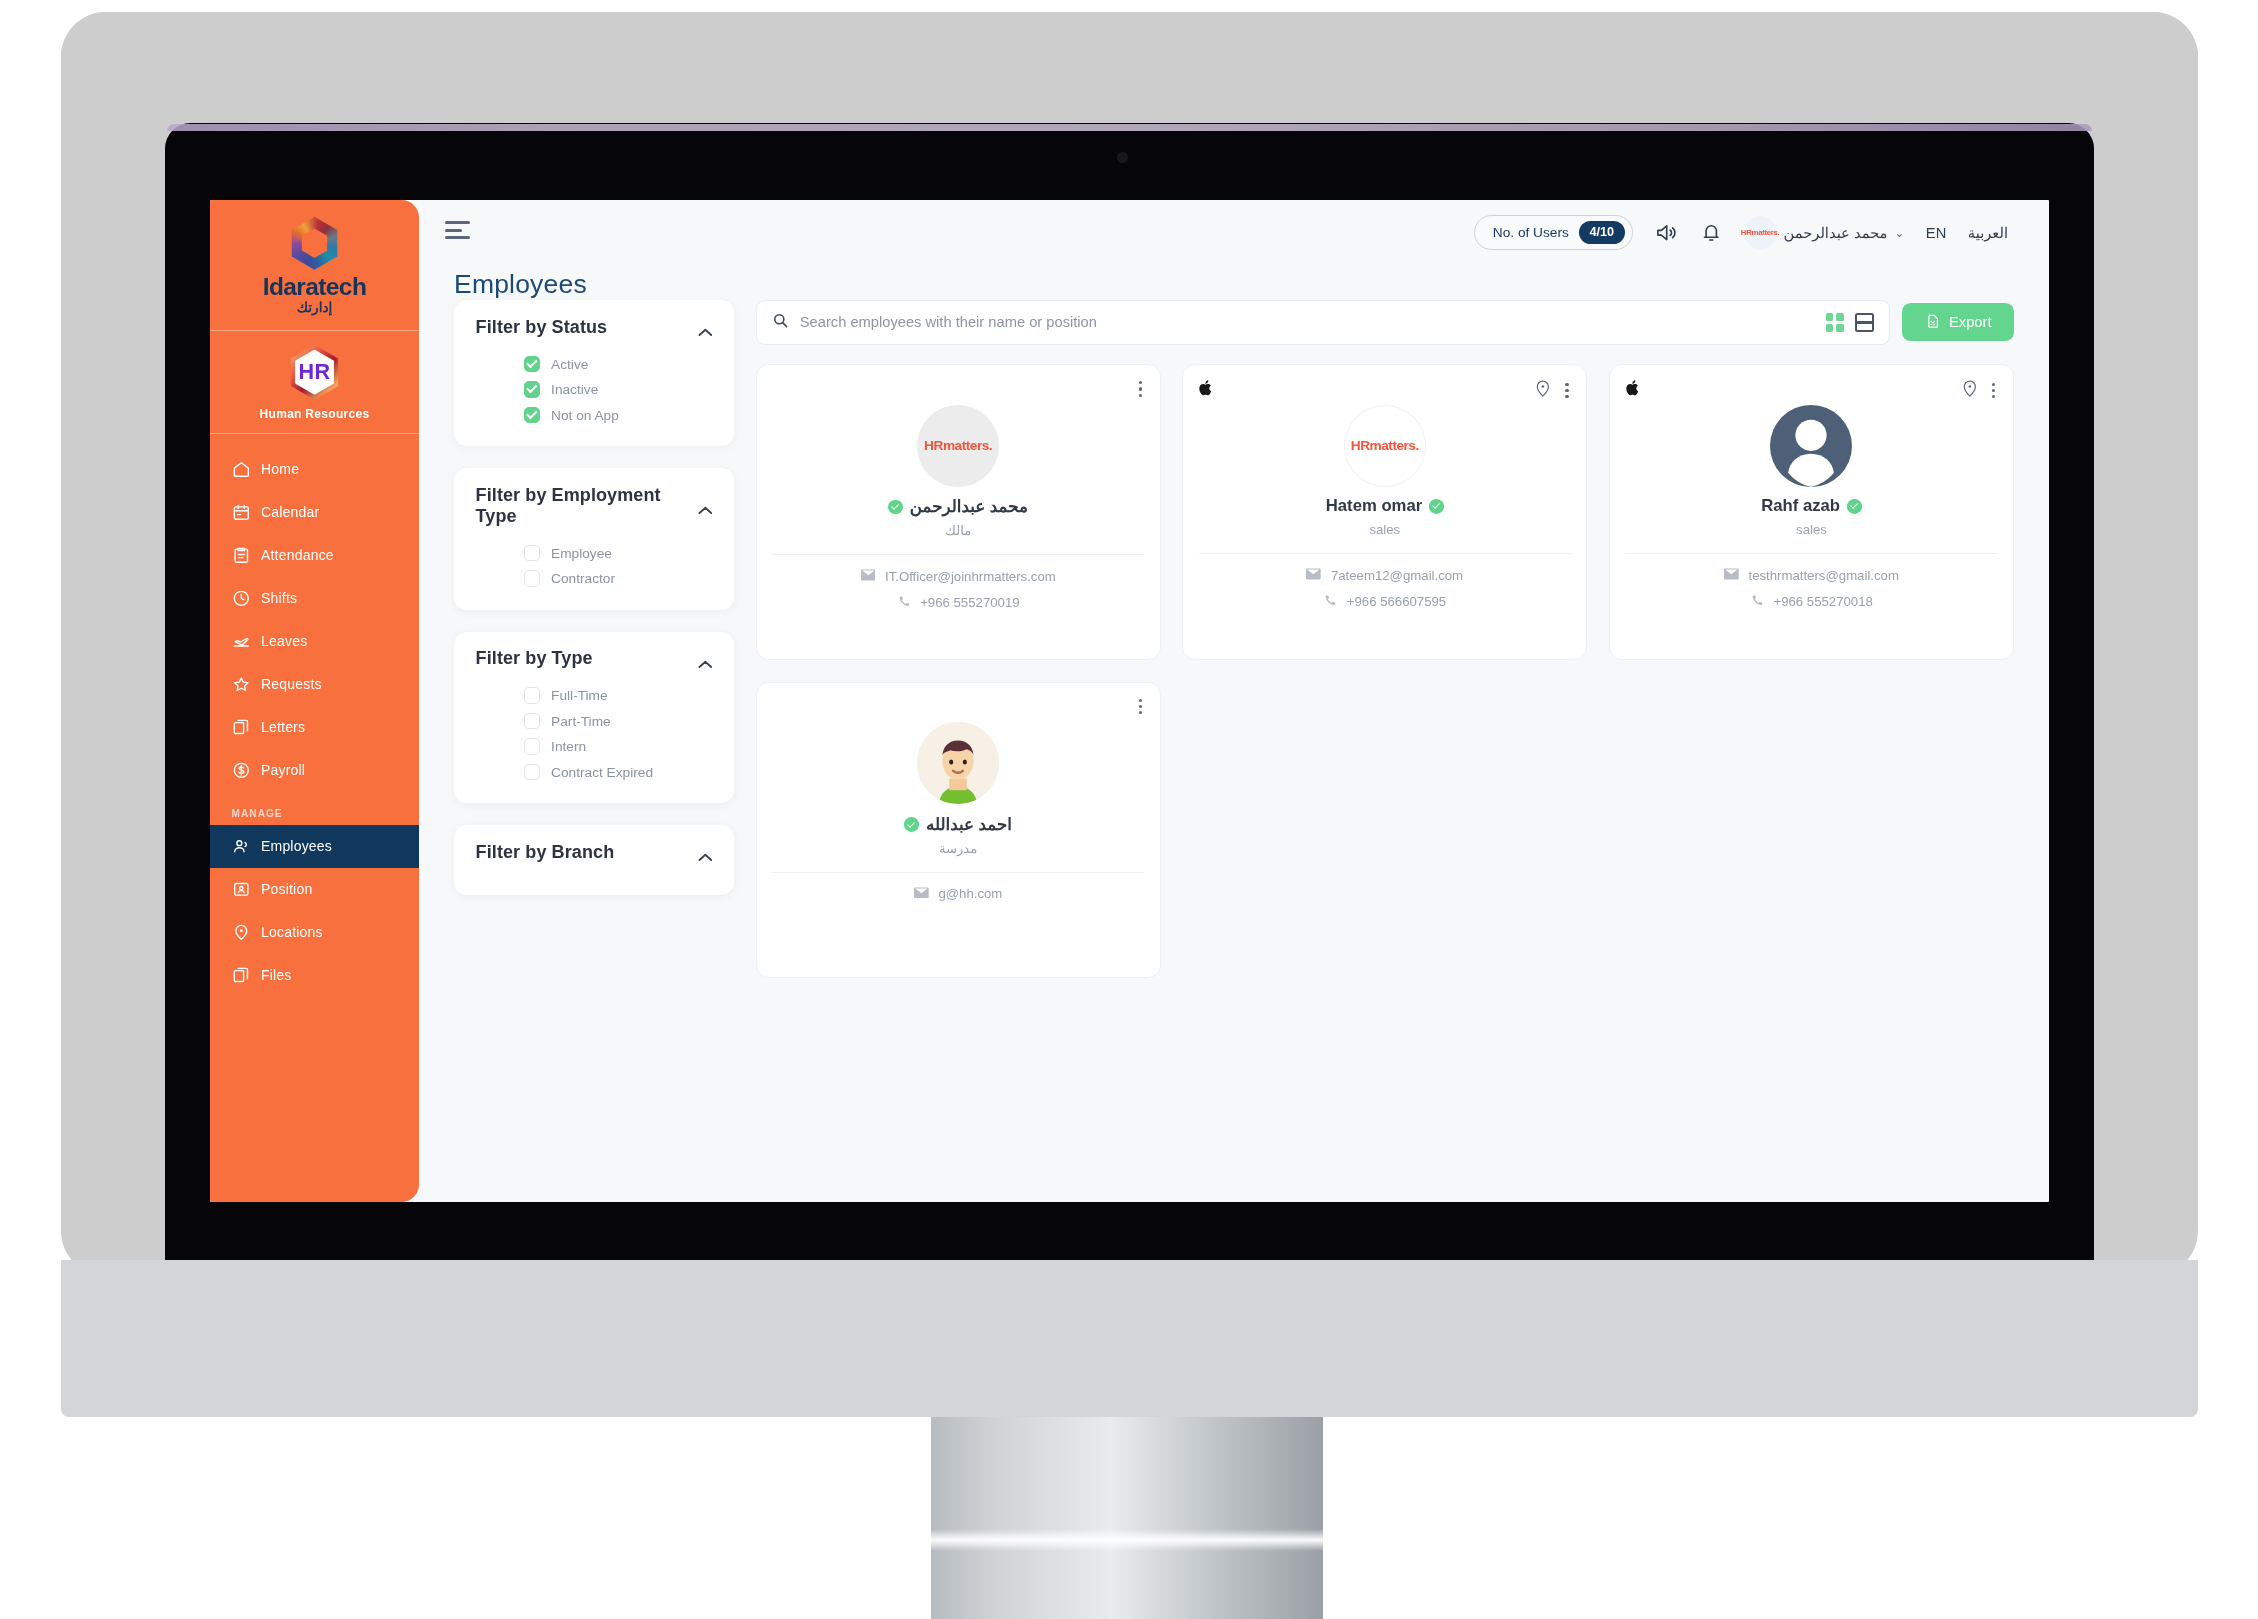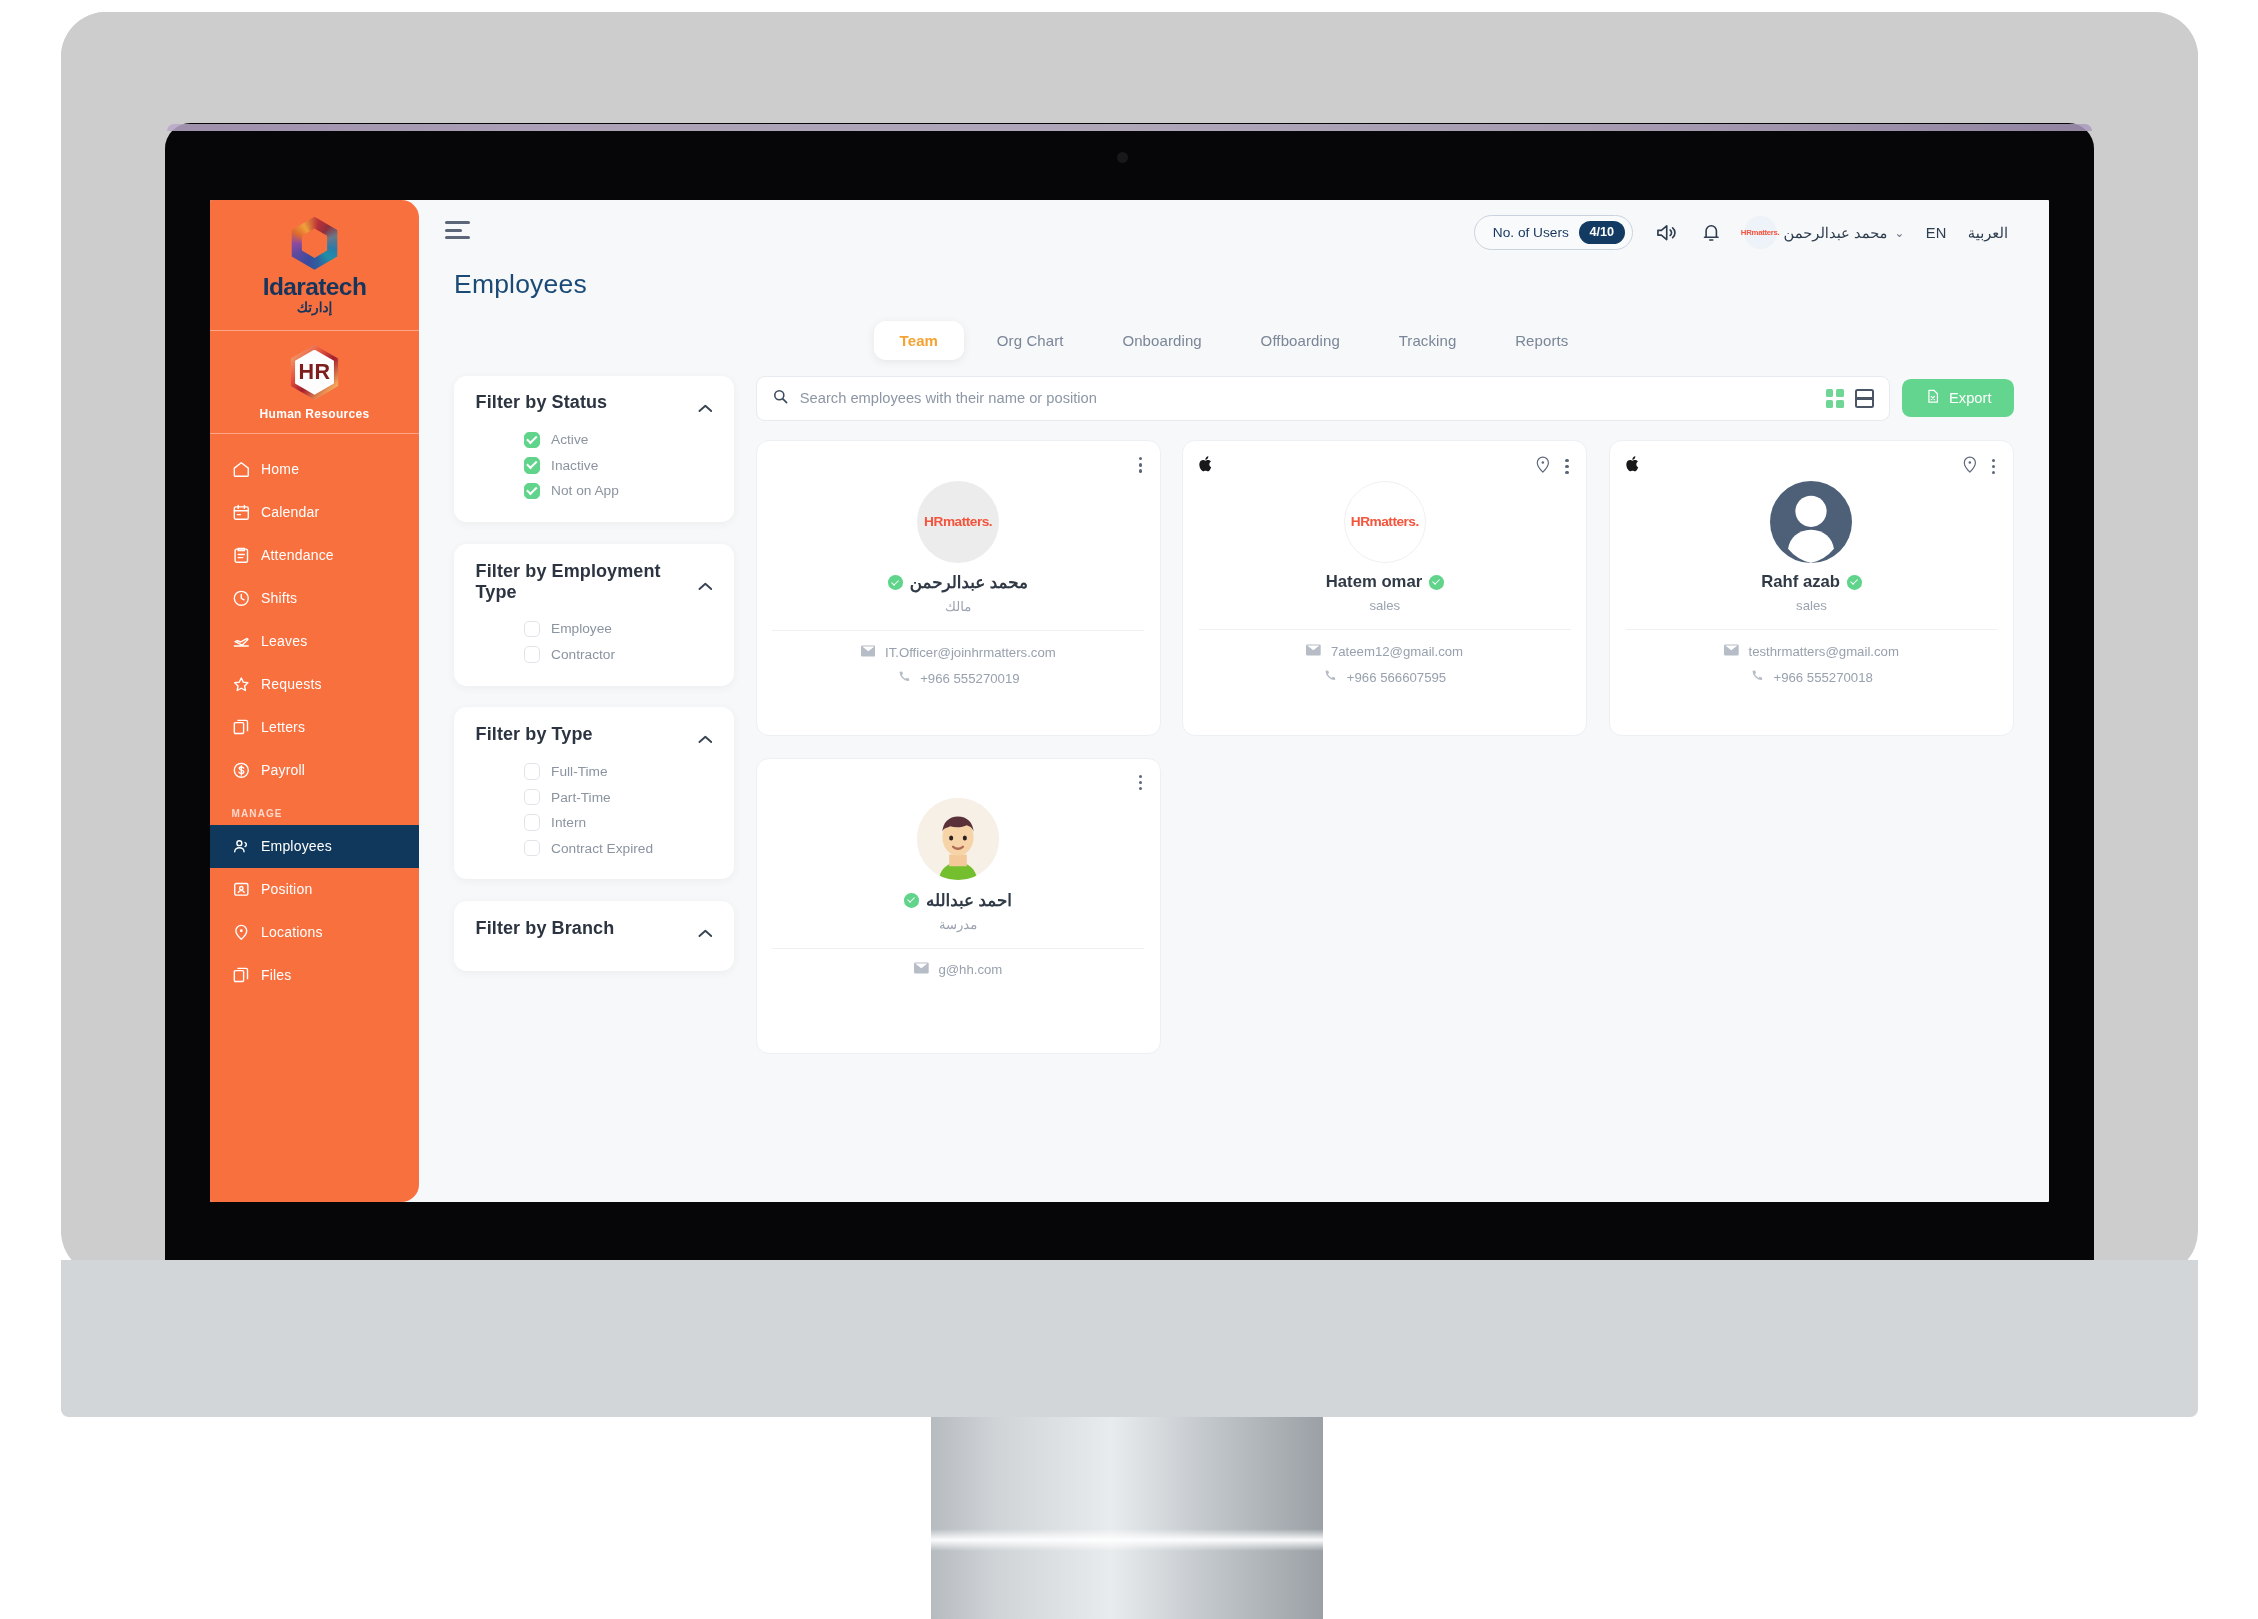--- a/index.html
+++ b/index.html
@@ -146,21 +146,21 @@
     clip-path: polygon(50% 0%, 93% 25%, 93% 75%, 50% 100%, 7% 75%, 7% 25%);
     background: linear-gradient(135deg,#f6c98a,#e8553f 35%,#a31f2e 55%,#f0a05a 80%,#f7d9a0);
   }
   .hr-hex .inner {
     position:absolute; left:4.9px; top:4.9px; right:4.9px; bottom:4.9px;
     clip-path: polygon(50% 0%, 93% 25%, 93% 75%, 50% 100%, 7% 75%, 7% 25%);
     background: #fdfdfd;
     display:flex; align-items:center; justify-content:center;
   }
   .hr-hex .inner span {
-    font-size: 21.6px; font-weight: 800; color: #7f1d1d; letter-spacing: 0.5px;
+    font-size: 21.6px; font-weight: 800; color: #6d28d9; letter-spacing: 0.5px;
   }
   .hr-label { font-size: 12px; font-weight: 600; letter-spacing: 0.3px; }
 
   .nav { padding-top: 13.7px; }
   .nav-item {
     display: flex; align-items: center; gap: 10.8px;
     height: 43px; padding: 0 0 0 21.6px;
     font-size: 14px; font-weight: 500;
     color: #ffffff; cursor: pointer;
     letter-spacing: 0.2px;
@@ -516,28 +516,20 @@
               <span class="chev">⌄</span>
             </div>
 
             <span class="lang">EN</span>
             <span class="lang ar">العربية</span>
           </div>
         </div>
 
         <div class="page-title">Employees</div>
 
-        <div class="tabs">
-          <div class="tab active">Team</div>
-          <div class="tab">Org Chart</div>
-          <div class="tab">Onboarding</div>
-          <div class="tab">Offboarding</div>
-          <div class="tab">Tracking</div>
-          <div class="tab">Reports</div>
-        </div>
 
         <div class="content">
 
           <div class="filters">
 
             <div class="fcard">
               <div class="fhead">
                 <span class="ftitle">Filter by Status</span>
                 <span class="caret"><svg width="14.7" height="8.8" viewBox="0 0 15 9" fill="none" stroke="#394453" stroke-width="1.9" stroke-linecap="round" stroke-linejoin="round">
                       <path d="M1.5 7.2 7.5 1.8l6 5.4"></path>

